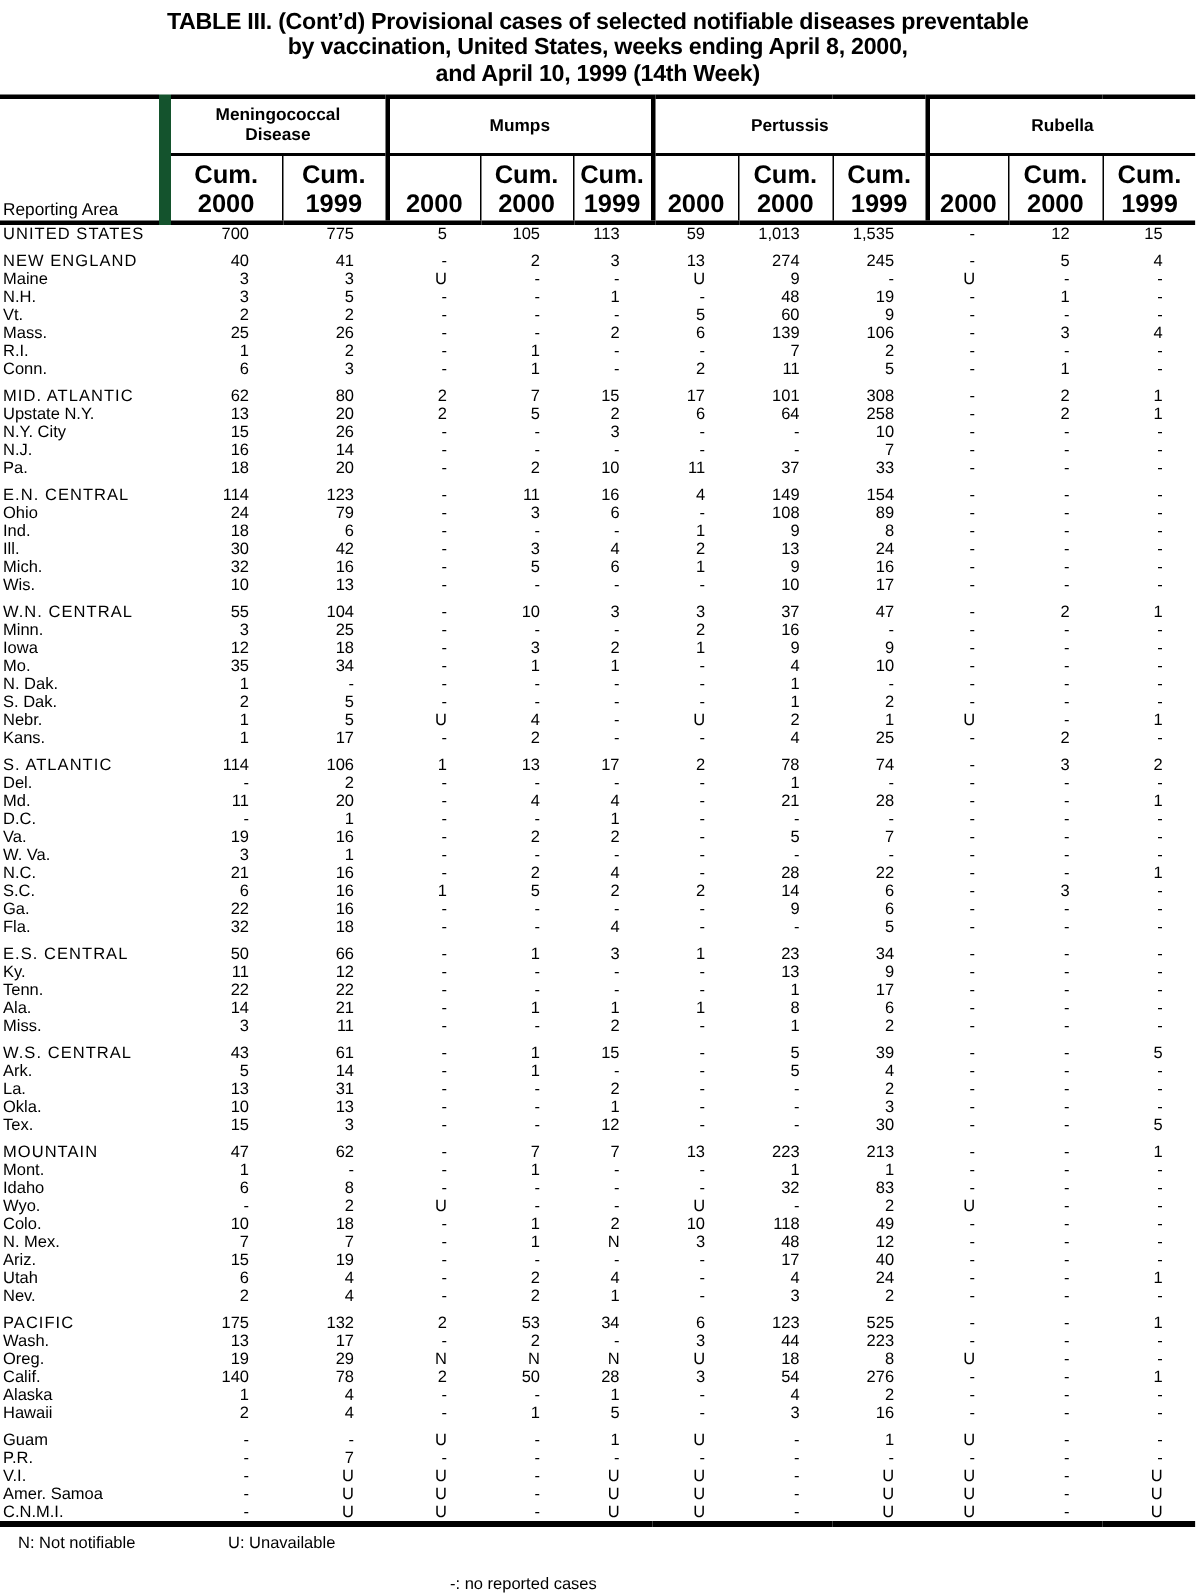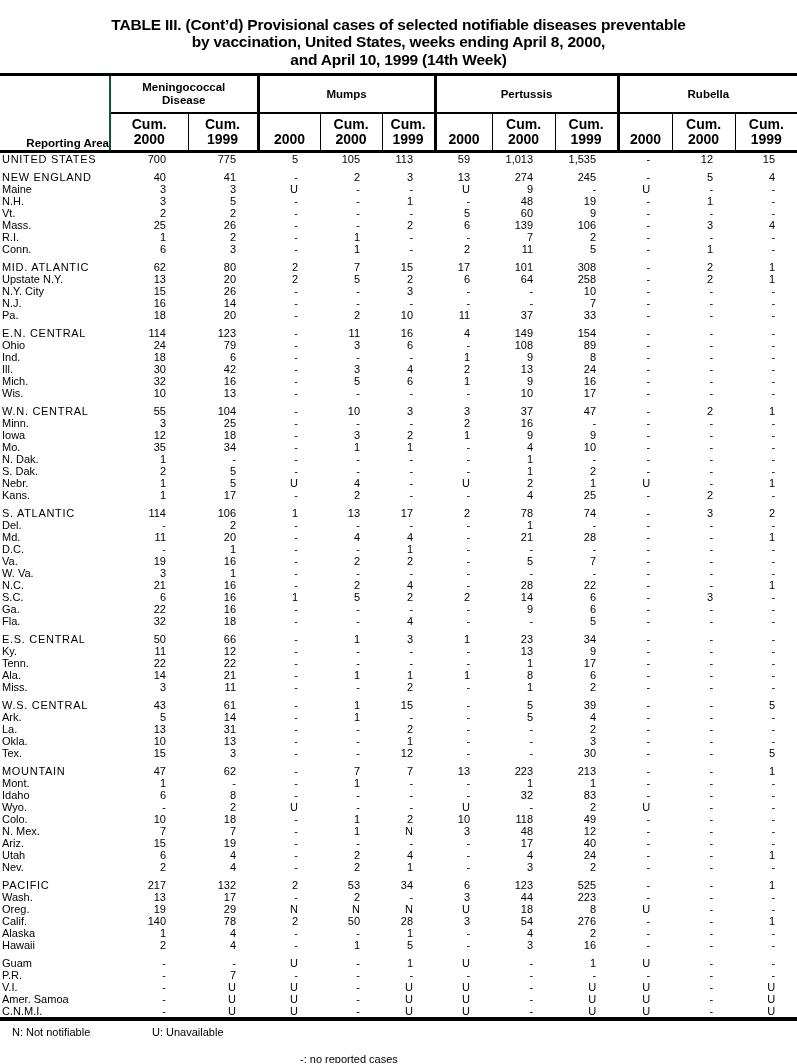--- a/index.html
+++ b/index.html
@@ -1,38 +1,38 @@
 <!DOCTYPE html>
 <html><head>
 <meta charset="utf-8">
 <style>
   html,body { margin:0; padding:0; background:#ffffff; }
   .page {
     width:797px; height:1063px; background:#ffffff; color:#000;
     font-family:"Liberation Sans","DejaVu Sans",sans-serif;
-    box-sizing:border-box; overflow:hidden; padding-top:16px;
+    box-sizing:border-box; overflow:hidden; padding-top:6px;
   }
   .title { text-align:center; font-weight:bold; font-size:15.5px; line-height:1.12; letter-spacing:-0.2px; margin:0 0 5px 0; }
   table.tbl {
     width:797px; border-collapse:collapse; table-layout:fixed;
     border-top:3px solid #000; border-bottom:4px solid #000;
   }
   .tbl th, .tbl td { margin:0; padding:0; font-weight:normal; }
   th.area-head {
-    text-align:right; vertical-align:bottom; font-weight:bold; font-size:11.5px;
-    padding:0 0 1px 2px; border-right:2px solid #14532d; border-bottom:3px solid #000;
+    text-align:left; vertical-align:bottom; font-weight:normal; font-size:11.5px;
+    padding:0 0 1px 2px; border-right:8px solid #14532d; border-bottom:3px solid #000;
   }
   th.group {
     text-align:center; vertical-align:middle; font-weight:bold; font-size:11.5px;
     line-height:1.15; padding:5px 0 4px 0; white-space:pre-line;
     border-bottom:2px solid #000; border-left:3px solid #000;
   }
   th.group.g0 { border-left:none;margin-left:34px; }
   th.sub {
-    text-align:center; vertical-align:bottom; font-weight:bold; font-size:14px;
+    text-align:center; vertical-align:bottom; font-weight:bold; font-size:17px;
     line-height:1.12; padding:3px 0 2px 0; white-space:pre-line;
     border-left:1px solid #000; border-bottom:3px solid #000;
   }
   th.sub.first { border-left:none; }
   th.sub.gs { border-left:3px solid #000; }
   .tbl tbody td { font-size:11px; height:12px; line-height:12px; white-space:nowrap; }
   td.area { text-align:left; padding-left:2px; }
   td.area.emph { letter-spacing:0.7px; }
   td.num { text-align:right; padding-right:22px; }
   tr.spacer td { height:6px; line-height:6px; }
@@ -904,21 +904,21 @@
           <td class="num">2</td>
           <td class="num">-</td>
           <td class="num">-</td>
           <td class="num">-</td>
         </tr>
         <tr class="spacer">
           <td colspan="12"></td>
         </tr>
         <tr>
           <td class="area emph">PACIFIC</td>
-          <td class="num">217</td>
+          <td class="num">175</td>
           <td class="num">132</td>
           <td class="num">2</td>
           <td class="num">53</td>
           <td class="num">34</td>
           <td class="num">6</td>
           <td class="num">123</td>
           <td class="num">525</td>
           <td class="num">-</td>
           <td class="num">-</td>
           <td class="num">1</td>

